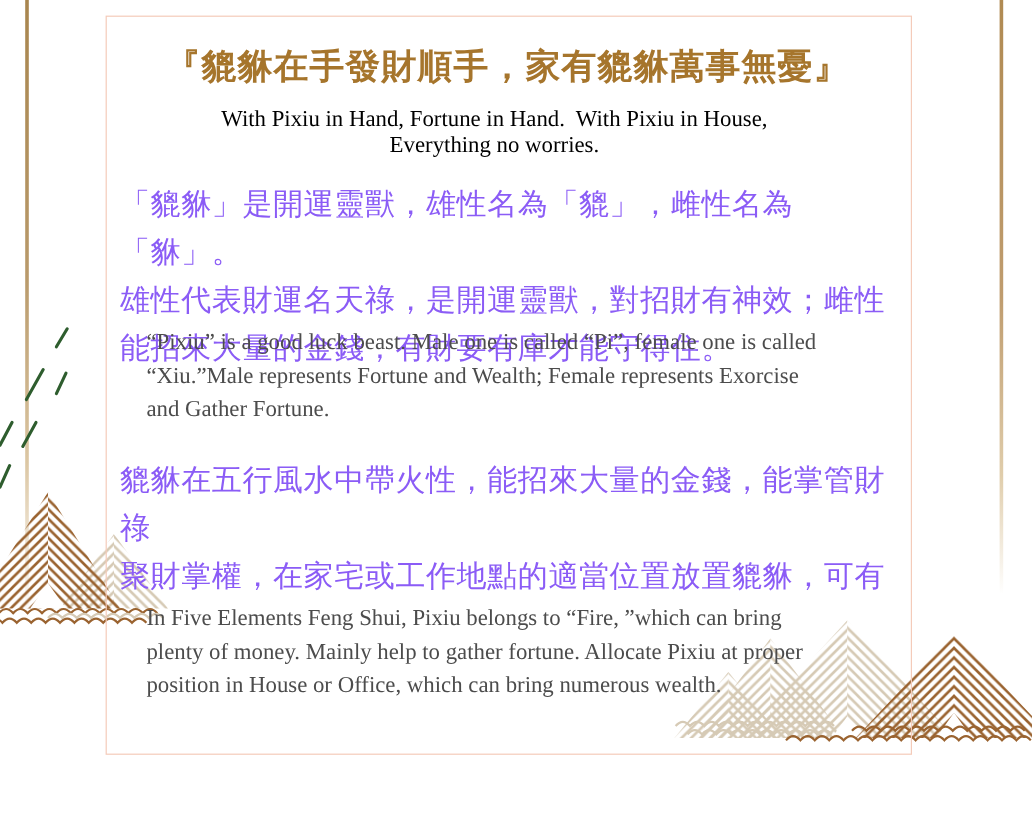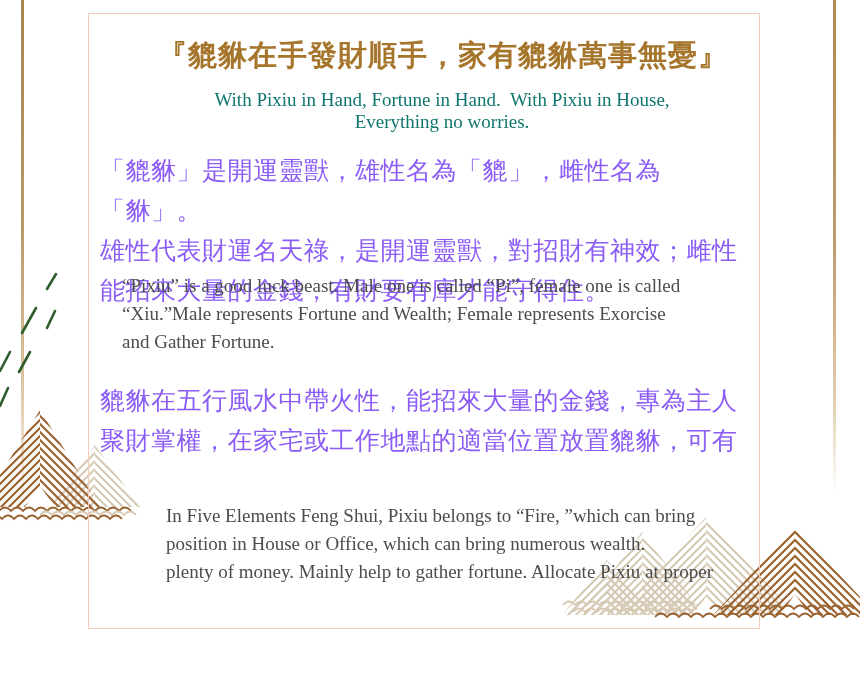--- a/index.html
+++ b/index.html
@@ -7,34 +7,34 @@
           font-family:"Liberation Serif","DejaVu Serif",serif;}
   .vrule{position:absolute;top:0;}
   .vrule-left{left:21px;width:3px;height:515px;
     background:linear-gradient(to bottom,#a8854e 0%,#b99a6b 45%,#dcc7a4 75%,rgba(220,199,164,0) 100%);}
   .vrule-right{left:833px;width:3px;height:495px;
     background:linear-gradient(to bottom,#b08a52 0%,#bf9c6e 50%,#e0cdab 80%,rgba(224,205,171,0) 100%);}
   .frame{position:absolute;left:88px;top:13px;width:670px;height:614px;
          border:1px solid #f4cbba;}
   .title{position:absolute;left:88px;top:36px;width:670px;text-align:center;
          font-size:29px;font-weight:bold;color:#a6752c;letter-spacing:1px;
-         font-family:"Liberation Serif","DejaVu Serif",serif;padding-left:20px;}
+         font-family:"Liberation Serif","DejaVu Serif",serif;}
   .subtitle{position:absolute;left:88px;top:89px;width:648px;text-align:center;
-            font-size:19px;line-height:22px;color:#0f766e;
-            font-family:"Liberation Serif","DejaVu Serif",serif;padding-left:30px;}
+            font-size:19px;line-height:22px;color:#000000;
+            font-family:"Liberation Serif","DejaVu Serif",serif;}
   .subtitle-line{white-space:pre;}
   .cjk{position:absolute;left:100px;width:655px;font-size:25px;line-height:40px;
        letter-spacing:0.5px;color:#8b5cf6;
        font-family:"Liberation Sans","DejaVu Sans",sans-serif;}
   .cjk1{top:150px;}
   .cjk2{top:380px;}
   .en{position:absolute;left:122px;width:630px;font-size:19px;line-height:28px;
       color:#4c4c4c;font-family:"Liberation Serif","DejaVu Serif",serif;}
   .en1{top:272px;}
-  .en2{top:502px;margin-left:44px;}
+  .en2{top:502px;}
   .orn{position:absolute;}
   .orn-slashes{left:0;top:265px;}
   .orn-mtn-left{left:-30px;top:402px;}
   .orn-mtn-right{left:555px;top:468px;}
 </style>
 </head>
 <body>
 
 <div class="canvas">
 
@@ -115,23 +115,23 @@
     <div>能招來大量的金錢，有財要有庫才能守得住。</div>
   </div>
 
   <div class="en en1">
     <div>“Pixiu” is a good luck beast. Male one is called “Pi”, female one is called</div>
     <div>“Xiu.”Male represents Fortune and Wealth; Female represents Exorcise</div>
     <div>and Gather Fortune.</div>
   </div>
 
   <div class="cjk cjk2">
-    <div>貔貅在五行風水中帶火性，能招來大量的金錢，專為主人</div>
+    <div>貔貅在五行風水中帶火性，能招來大量的金錢，能掌管財祿</div>
     <div>聚財掌權，在家宅或工作地點的適當位置放置貔貅，可有</div>
   </div>
 
   <div class="en en2">
     <div>In Five Elements Feng Shui, Pixiu belongs to “Fire, ”which can bring</div>
+    <div>plenty of money. Mainly help to gather fortune. Allocate Pixiu at proper</div>
     <div>position in House or Office, which can bring numerous wealth.</div>
-    <div>plenty of money. Mainly help to gather fortune. Allocate Pixiu at proper</div>
   </div>
 
 </div>
 
 </body></html>

